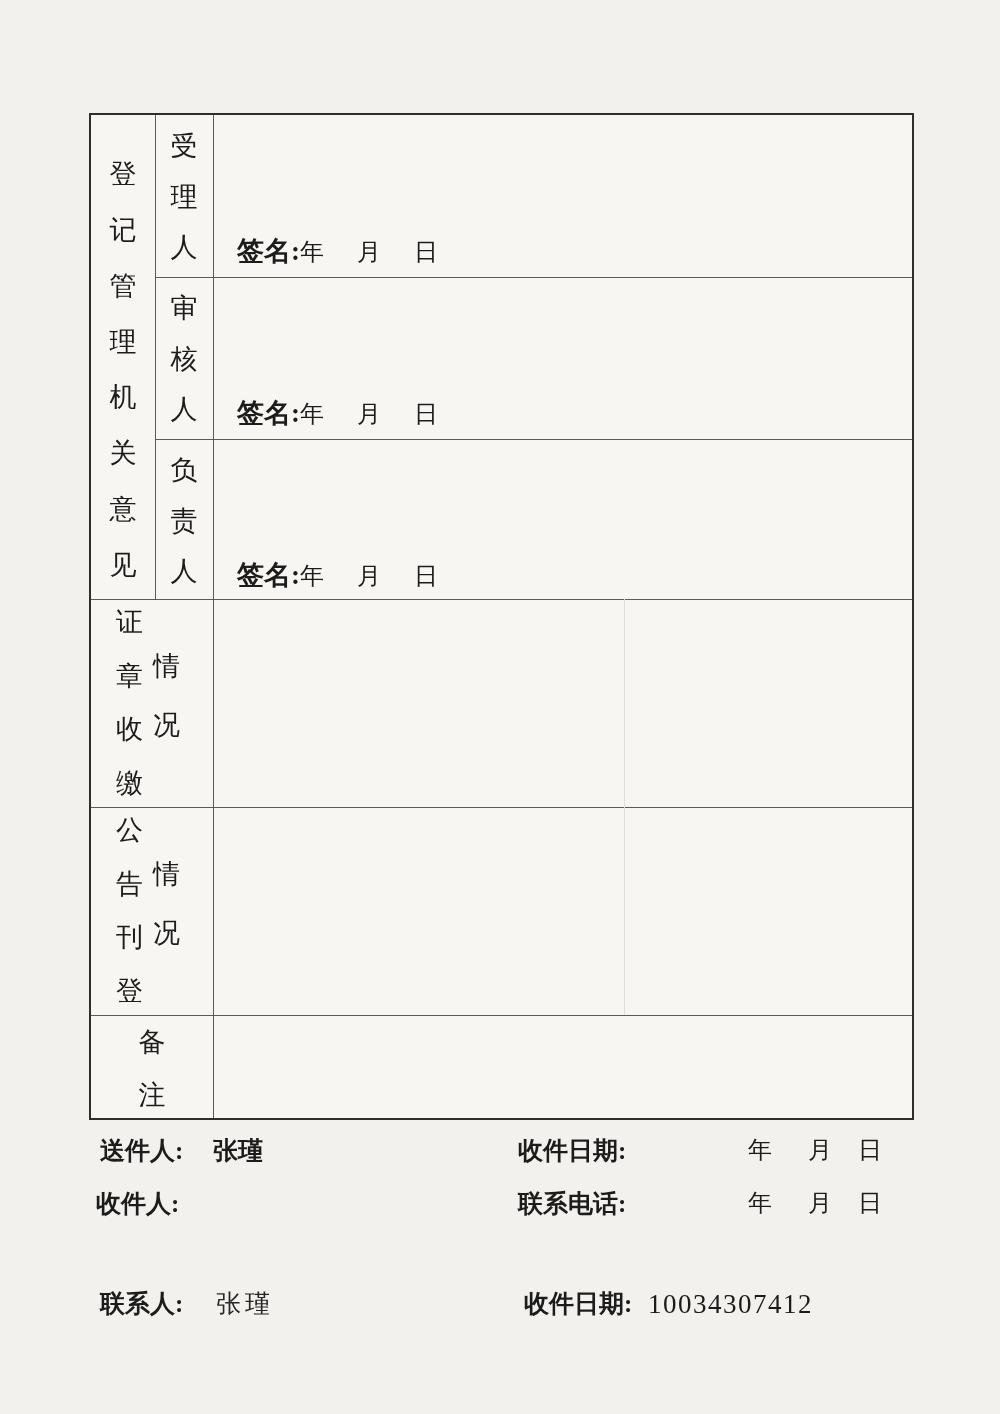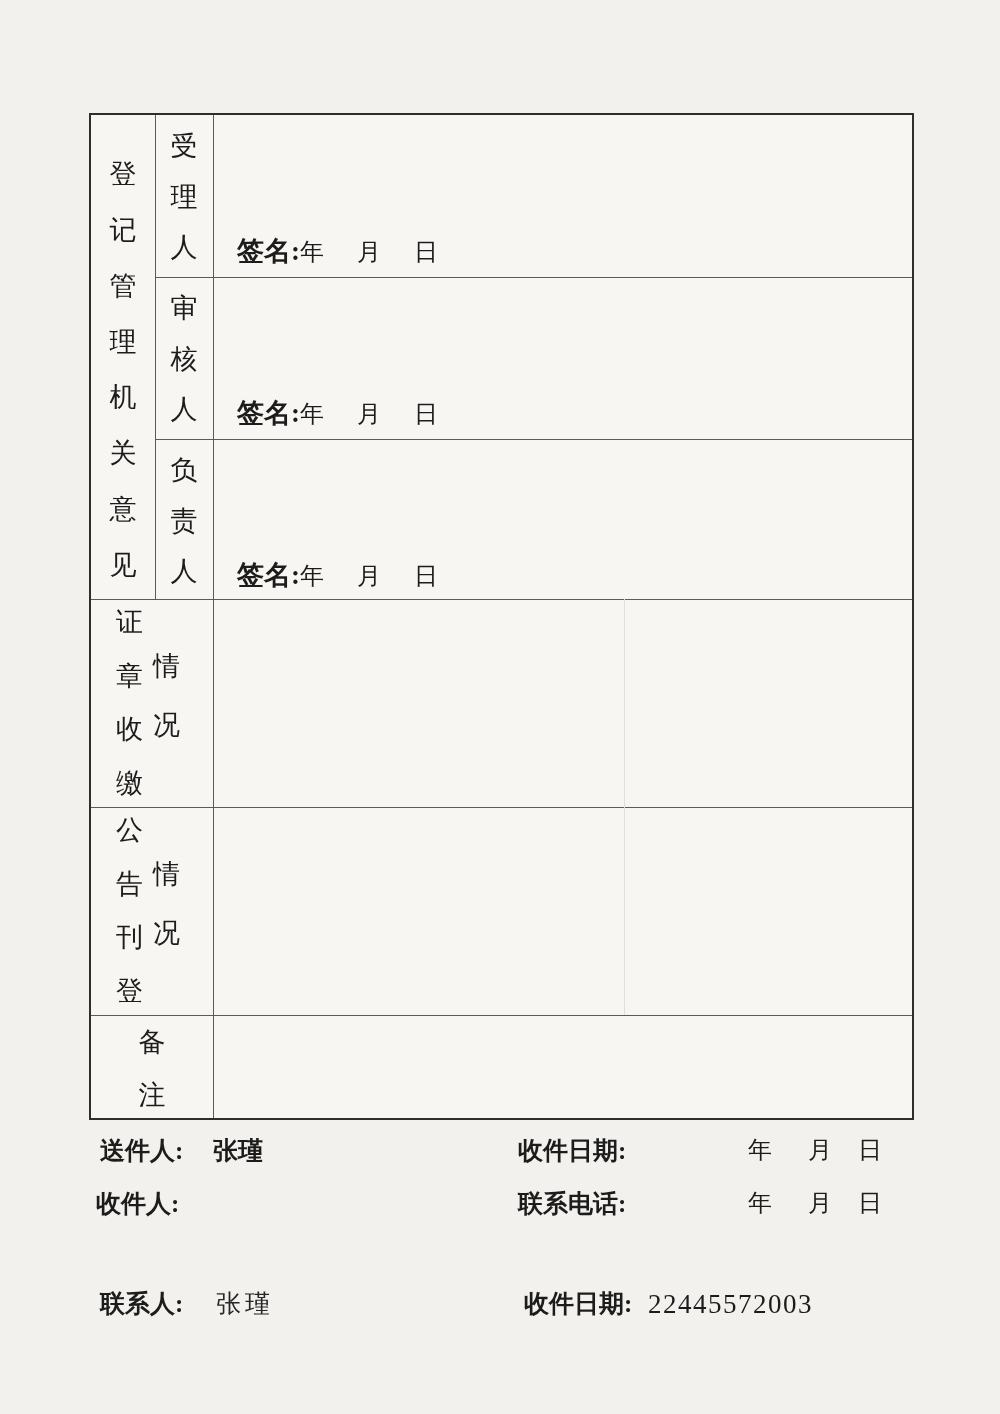--- a/index.html
+++ b/index.html
@@ -189,16 +189,16 @@
     <span class="flabel" style="left:518px">联系电话:</span>
     <span class="fdate" style="left:748px">年</span>
     <span class="fdate" style="left:808px">月</span>
     <span class="fdate" style="left:858px">日</span>
   </div>
 
   <div class="frow" style="top:1290px">
     <span class="flabel" style="left:100px">联系人:</span>
     <span class="fvalue light" style="left:216px">张瑾</span>
     <span class="flabel" style="left:524px">收件日期:</span>
-    <span class="fphone" style="left:648px">22445572003</span>
+    <span class="fphone" style="left:648px">10034307412</span>
   </div>
 
 </div>
 
 </body></html>

